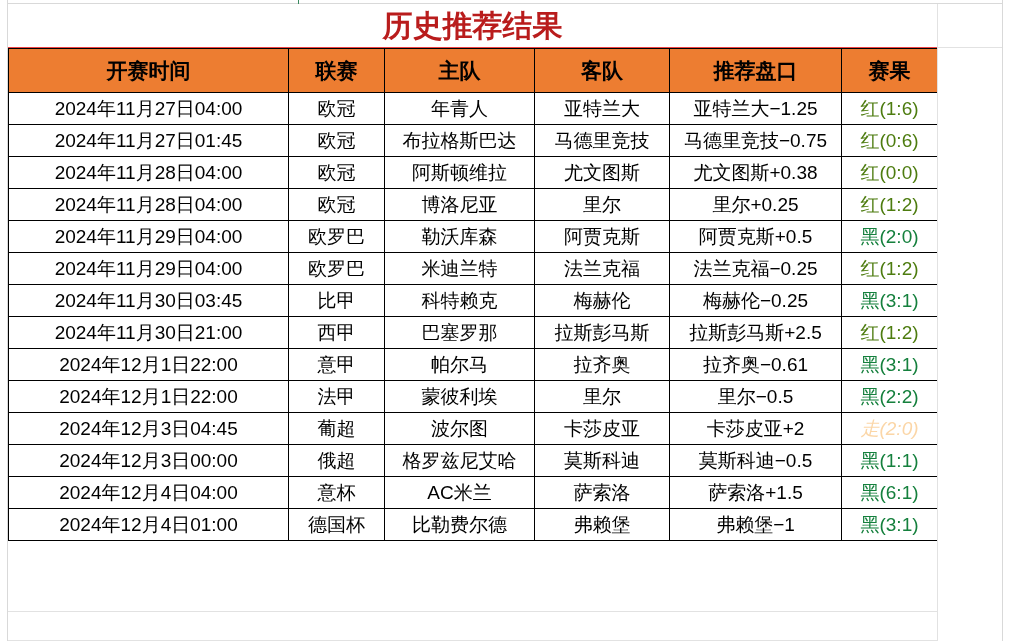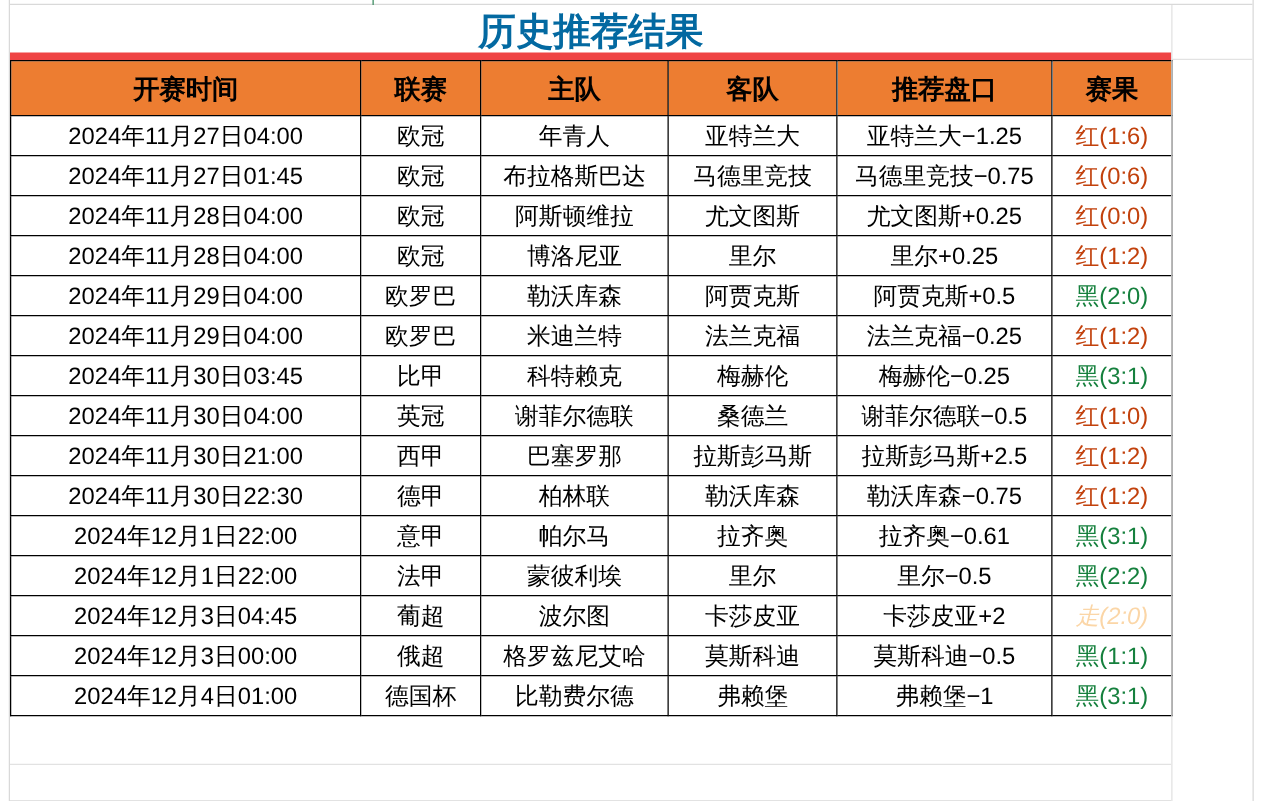--- a/index.html
+++ b/index.html
@@ -52,23 +52,23 @@
   .title {
     position: absolute;
     left: 8px;
     top: 4px;
     width: 929px;
     height: 44px;
     line-height: 44px;
     text-align: center;
     font-size: 30px;
     font-weight: bold;
-    color: #0369a1;
+    color: #b91c1c;
     font-family: "Liberation Sans", sans-serif;
-    border-bottom: 6px solid #ef4444;
+    border-bottom: 1px solid #ef4444;
     box-sizing: border-box;
   }
   .title-right-cell {
     position: absolute;
     left: 937px;
     top: 4px;
     width: 65px;
     height: 44px;
     border-left: 1px solid #e2e2e2;
     border-bottom: 1px solid #e2e2e2;
@@ -101,21 +101,21 @@
     height: 43px;
     color: #000000;
   }
   col.c0 { width: 280px; }
   col.c1 { width: 96px; }
   col.c2 { width: 150px; }
   col.c3 { width: 135px; }
   col.c4 { width: 172px; }
   col.c5 { width: 96px; }
 
-  .res-red { color: #c2410c; }
+  .res-red { color: #4d7c0f; }
   .res-black { color: #15803d; }
   .res-tan { color: #FBD6A7; font-style: italic; }
 
   .bottom-fill {
     position: absolute;
     left: 8px;
     top: 583px;
     width: 929px;
     height: 58px;
     border-bottom: 1px solid #e2e2e2;
@@ -185,21 +185,21 @@
           <td>布拉格斯巴达</td>
           <td>马德里竞技</td>
           <td>马德里竞技−0.75</td>
           <td class="res-red">红(0:6)</td>
         </tr>
         <tr>
           <td>2024年11月28日04:00</td>
           <td>欧冠</td>
           <td>阿斯顿维拉</td>
           <td>尤文图斯</td>
-          <td>尤文图斯+0.25</td>
+          <td>尤文图斯+0.38</td>
           <td class="res-red">红(0:0)</td>
         </tr>
         <tr>
           <td>2024年11月28日04:00</td>
           <td>欧冠</td>
           <td>博洛尼亚</td>
           <td>里尔</td>
           <td>里尔+0.25</td>
           <td class="res-red">红(1:2)</td>
         </tr>
@@ -221,44 +221,28 @@
         </tr>
         <tr>
           <td>2024年11月30日03:45</td>
           <td>比甲</td>
           <td>科特赖克</td>
           <td>梅赫伦</td>
           <td>梅赫伦−0.25</td>
           <td class="res-black">黑(3:1)</td>
         </tr>
         <tr>
-          <td>2024年11月30日04:00</td>
-          <td>英冠</td>
-          <td>谢菲尔德联</td>
-          <td>桑德兰</td>
-          <td>谢菲尔德联−0.5</td>
-          <td class="res-red">红(1:0)</td>
-        </tr>
-        <tr>
           <td>2024年11月30日21:00</td>
           <td>西甲</td>
           <td>巴塞罗那</td>
           <td>拉斯彭马斯</td>
           <td>拉斯彭马斯+2.5</td>
           <td class="res-red">红(1:2)</td>
         </tr>
         <tr>
-          <td>2024年11月30日22:30</td>
-          <td>德甲</td>
-          <td>柏林联</td>
-          <td>勒沃库森</td>
-          <td>勒沃库森−0.75</td>
-          <td class="res-red">红(1:2)</td>
-        </tr>
-        <tr>
           <td>2024年12月1日22:00</td>
           <td>意甲</td>
           <td>帕尔马</td>
           <td>拉齐奥</td>
           <td>拉齐奥−0.61</td>
           <td class="res-black">黑(3:1)</td>
         </tr>
         <tr>
           <td>2024年12月1日22:00</td>
           <td>法甲</td>
@@ -277,20 +261,28 @@
         </tr>
         <tr>
           <td>2024年12月3日00:00</td>
           <td>俄超</td>
           <td>格罗兹尼艾哈</td>
           <td>莫斯科迪</td>
           <td>莫斯科迪−0.5</td>
           <td class="res-black">黑(1:1)</td>
         </tr>
         <tr>
+          <td>2024年12月4日04:00</td>
+          <td>意杯</td>
+          <td>AC米兰</td>
+          <td>萨索洛</td>
+          <td>萨索洛+1.5</td>
+          <td class="res-black">黑(6:1)</td>
+        </tr>
+        <tr>
           <td>2024年12月4日01:00</td>
           <td>德国杯</td>
           <td>比勒费尔德</td>
           <td>弗赖堡</td>
           <td>弗赖堡−1</td>
           <td class="res-black">黑(3:1)</td>
         </tr>
       </tbody>
   </table>
 

